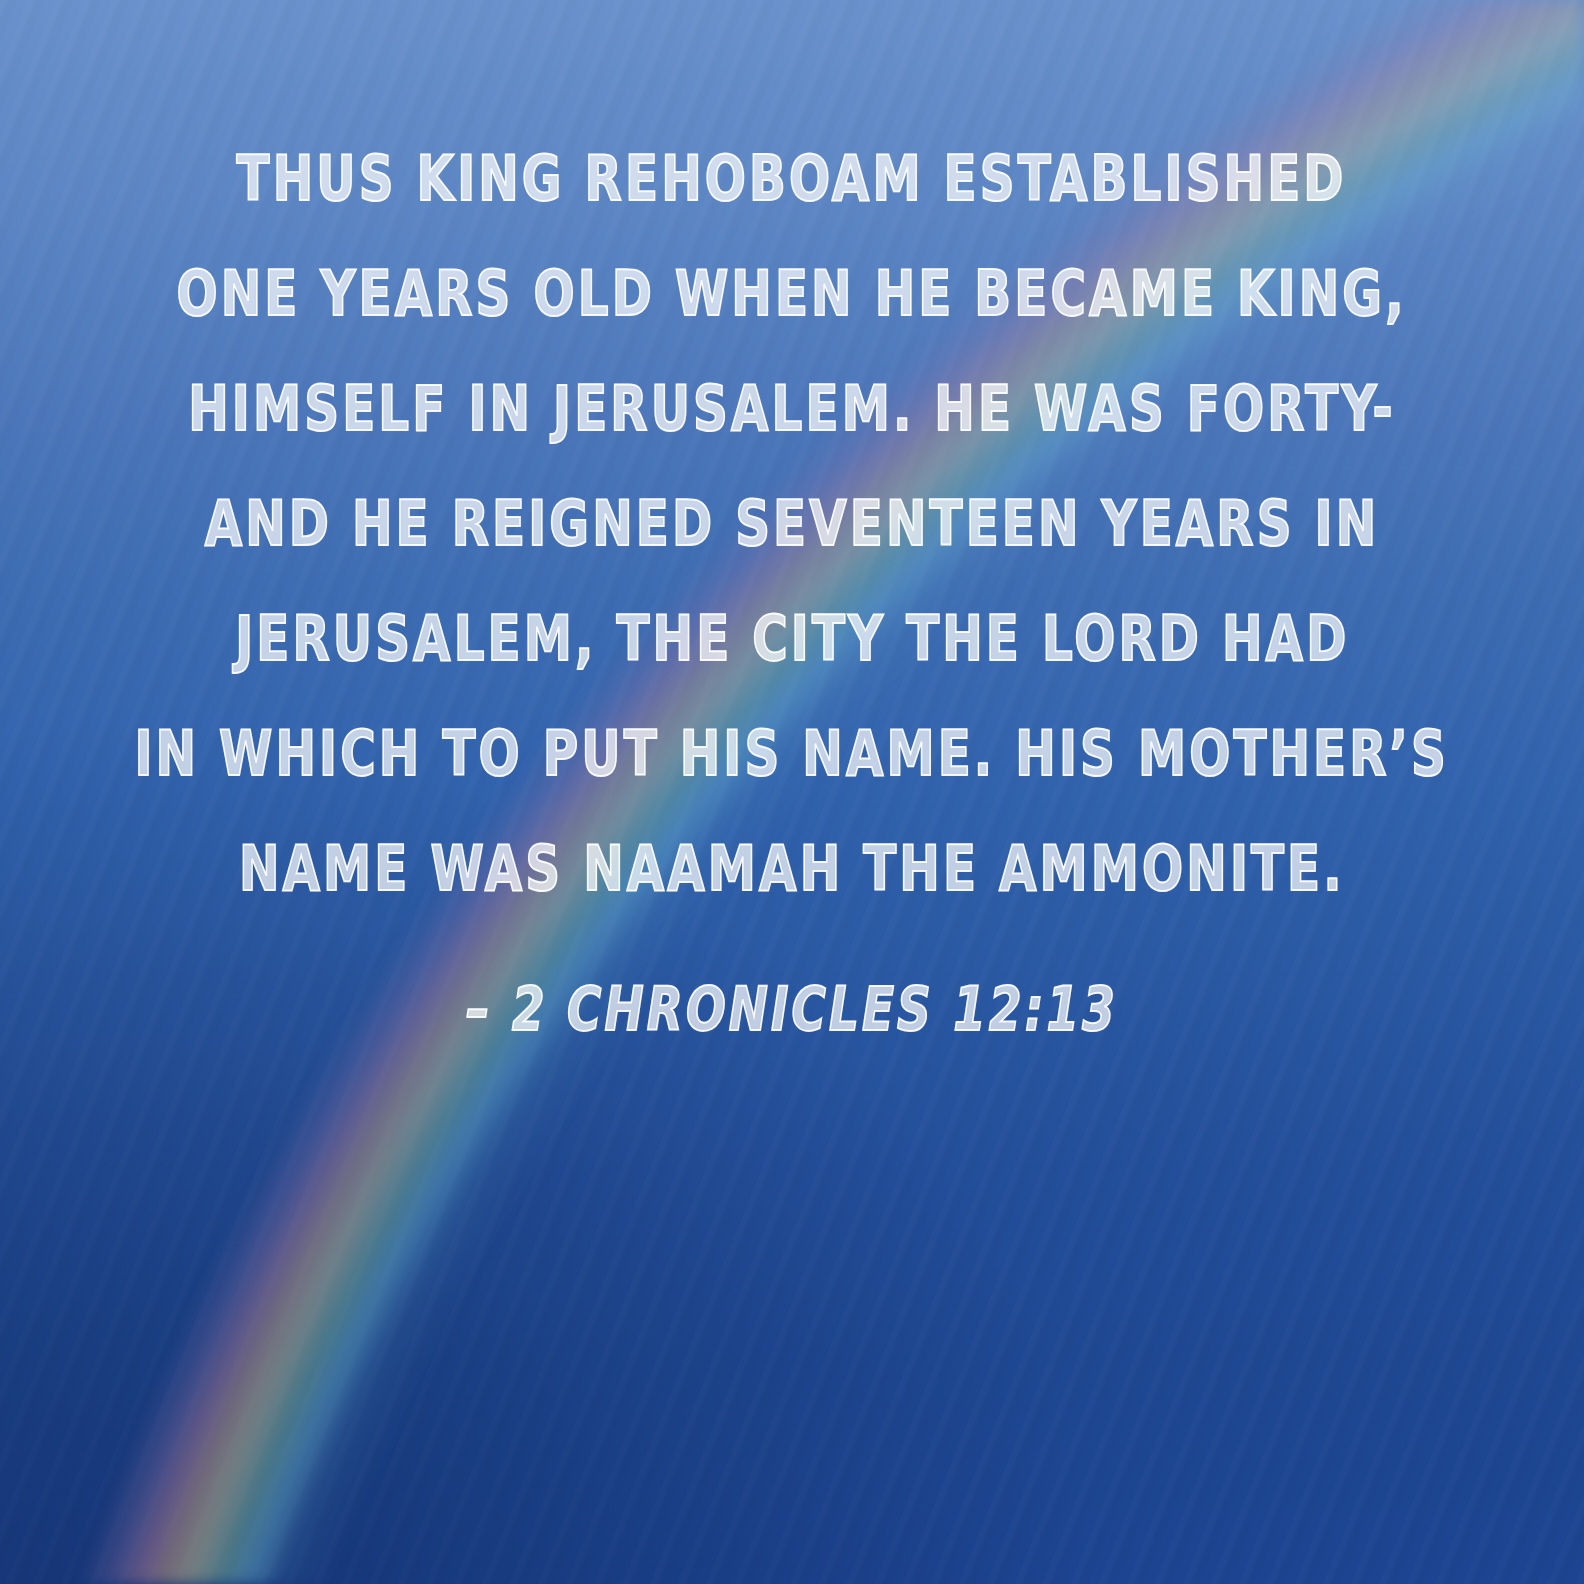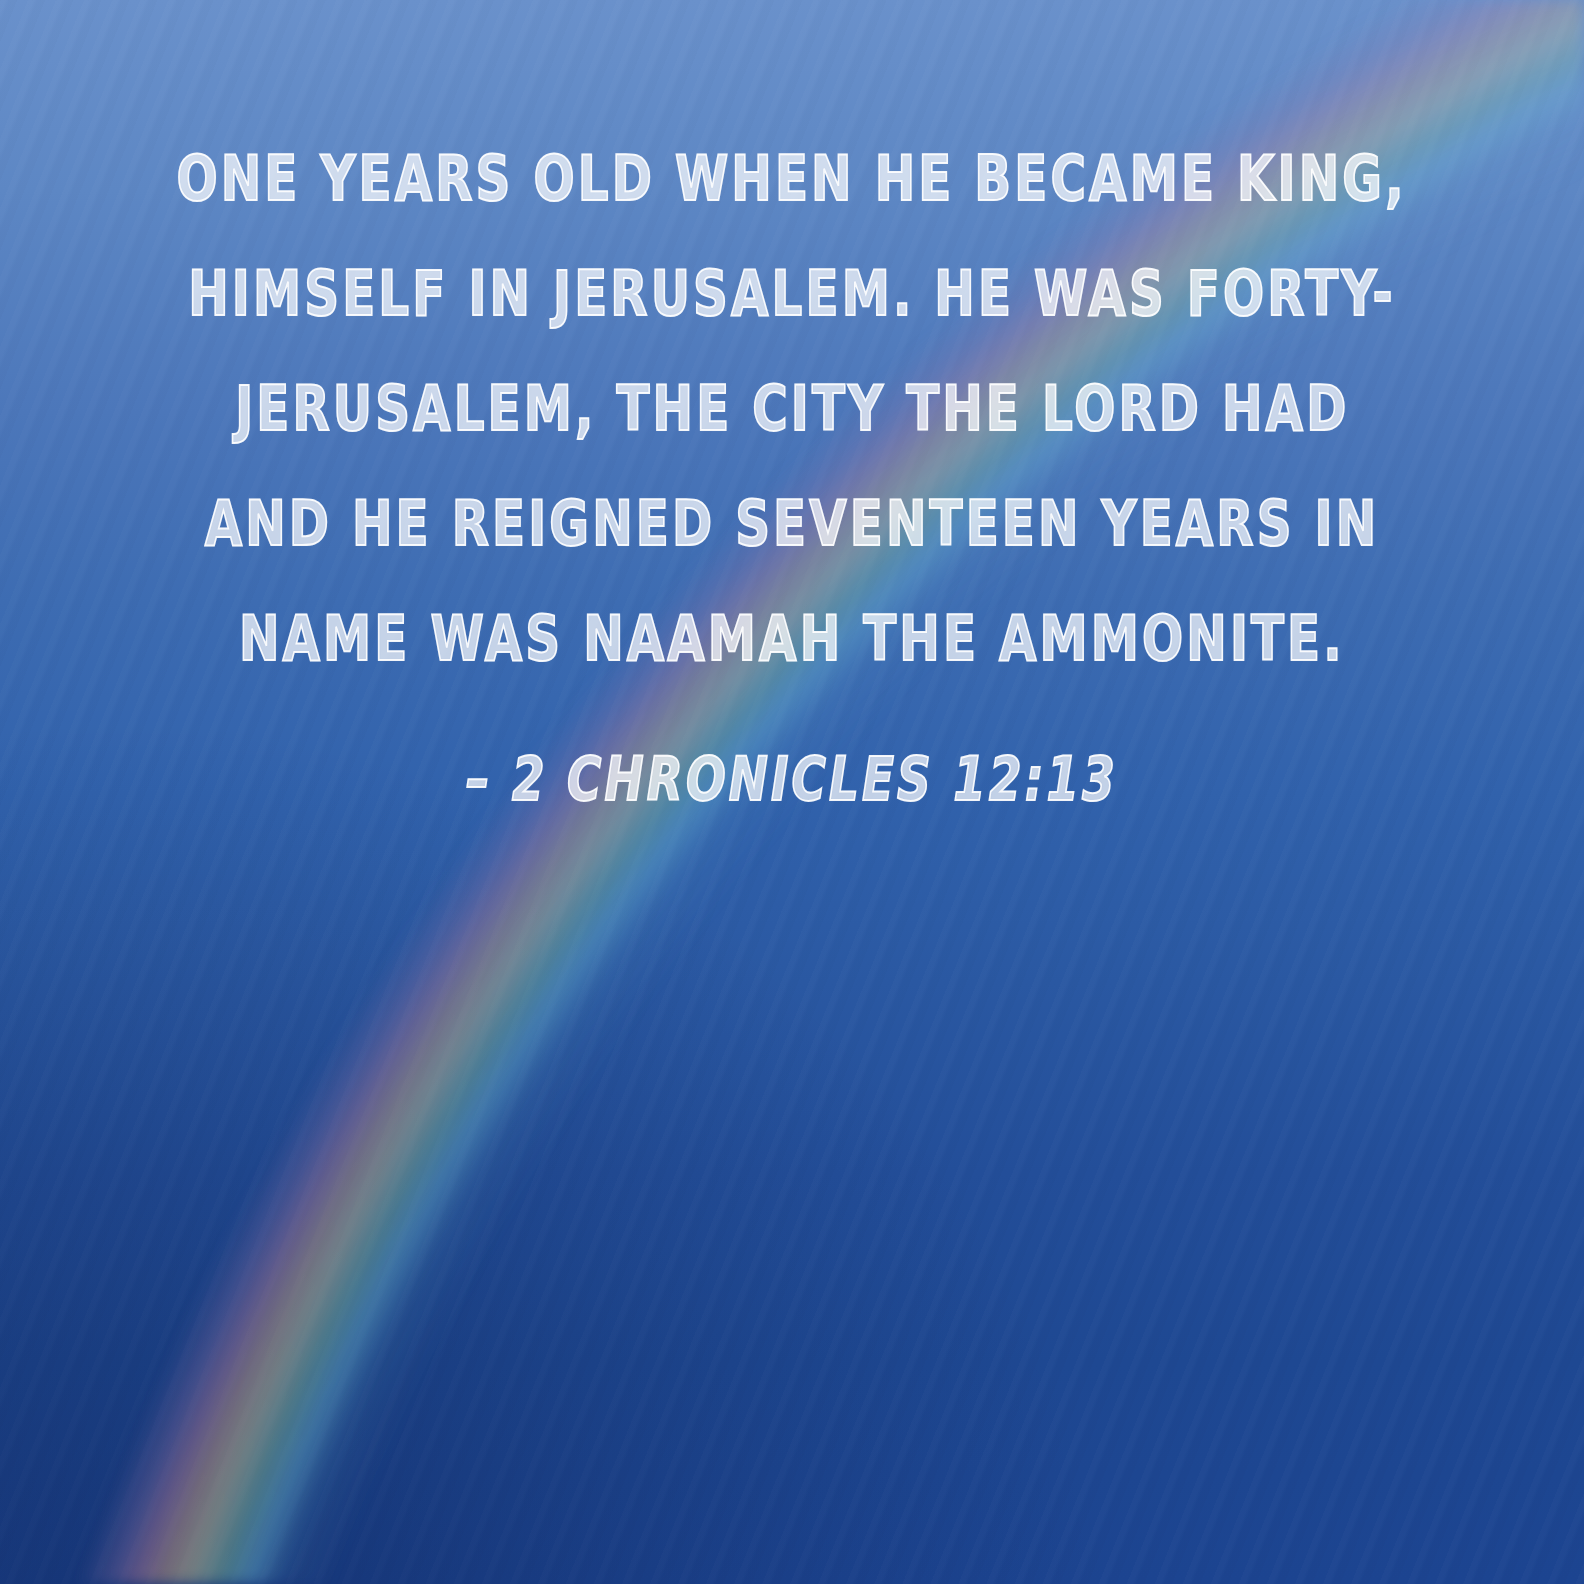--- a/index.html
+++ b/index.html
@@ -103,30 +103,36 @@
         <feGaussianBlur stdDeviation="7"></feGaussianBlur>
       </filter>
     </defs>
     <g mask="url(#fadeMask)" filter="url(#soften)">
       <rect x="0" y="0" width="1584" height="1584" fill="url(#rainbowGrad)"></rect>
     </g>
   </svg>
 
   <div id="verse-block">
     <div class="verse-line">
+      <span>THUS KING REHOBOAM ESTABLISHED</span>
+    </div>
+    <div class="verse-line">
       <span>ONE YEARS OLD WHEN HE BECAME KING,</span>
     </div>
     <div class="verse-line">
       <span>HIMSELF IN JERUSALEM. HE WAS FORTY-</span>
     </div>
     <div class="verse-line">
+      <span>AND HE REIGNED SEVENTEEN YEARS IN</span>
+    </div>
+    <div class="verse-line">
       <span>JERUSALEM, THE CITY THE LORD HAD</span>
     </div>
     <div class="verse-line">
-      <span>AND HE REIGNED SEVENTEEN YEARS IN</span>
+      <span>IN WHICH TO PUT HIS NAME. HIS MOTHER’S</span>
     </div>
     <div class="verse-line">
       <span>NAME WAS NAAMAH THE AMMONITE.</span>
     </div>
     <div class="verse-line reference">
       <span>– 2 CHRONICLES 12:13</span>
     </div>
   </div>
 
 </div>

